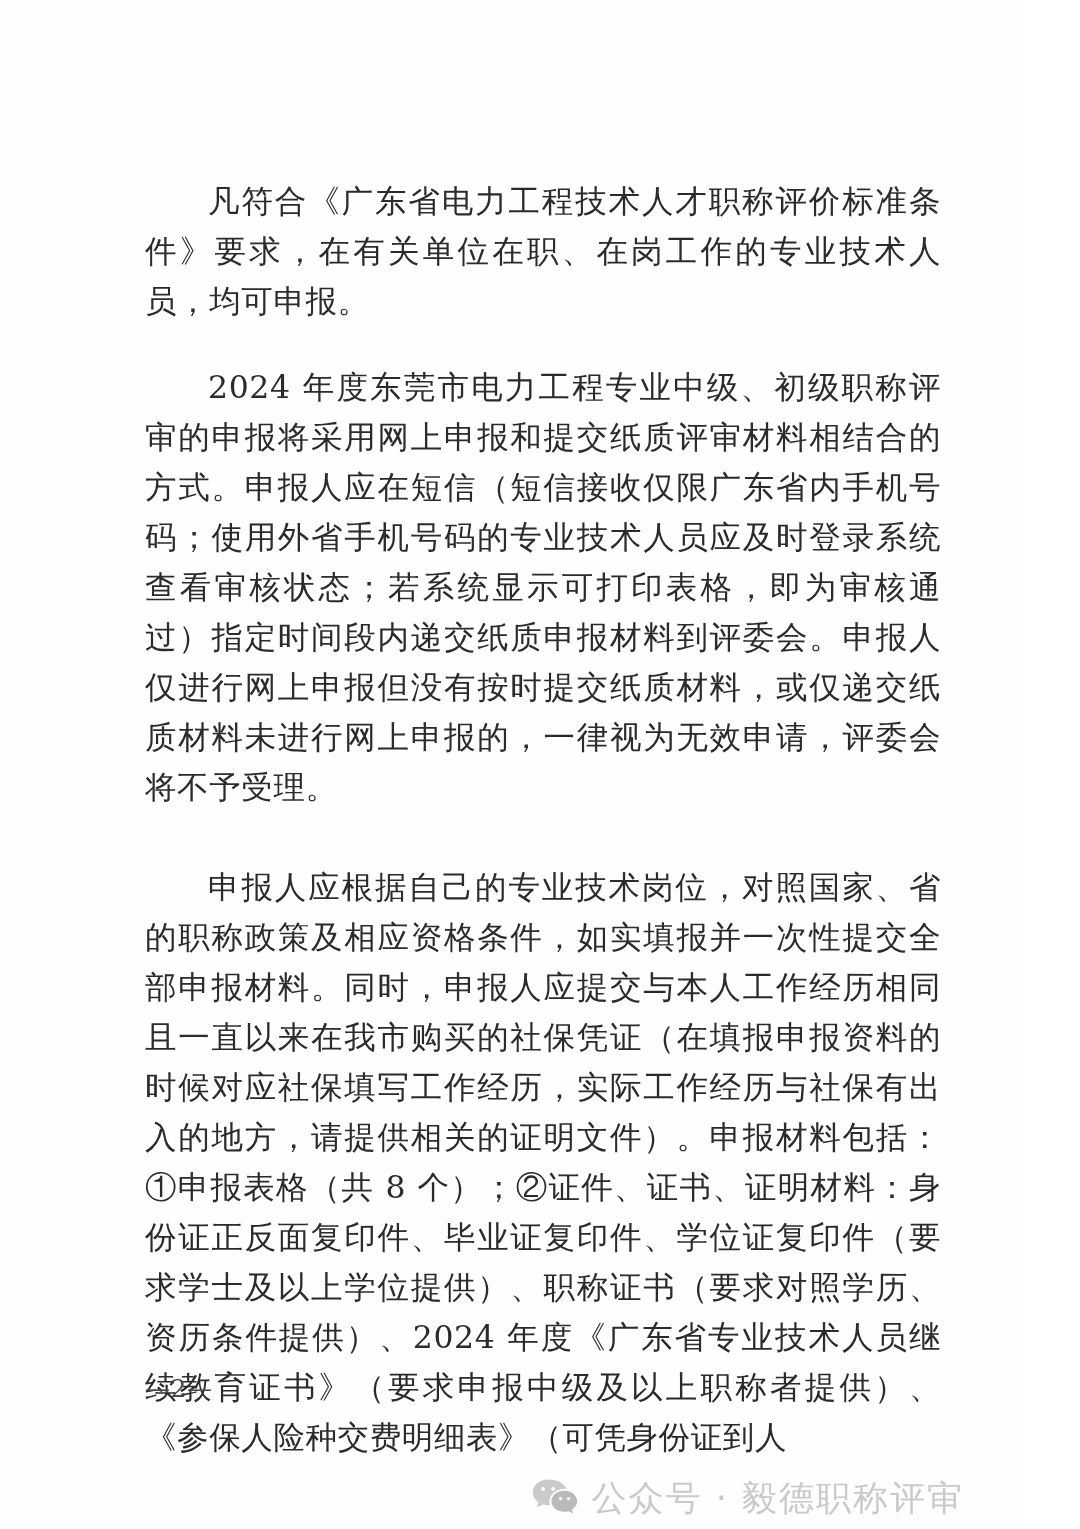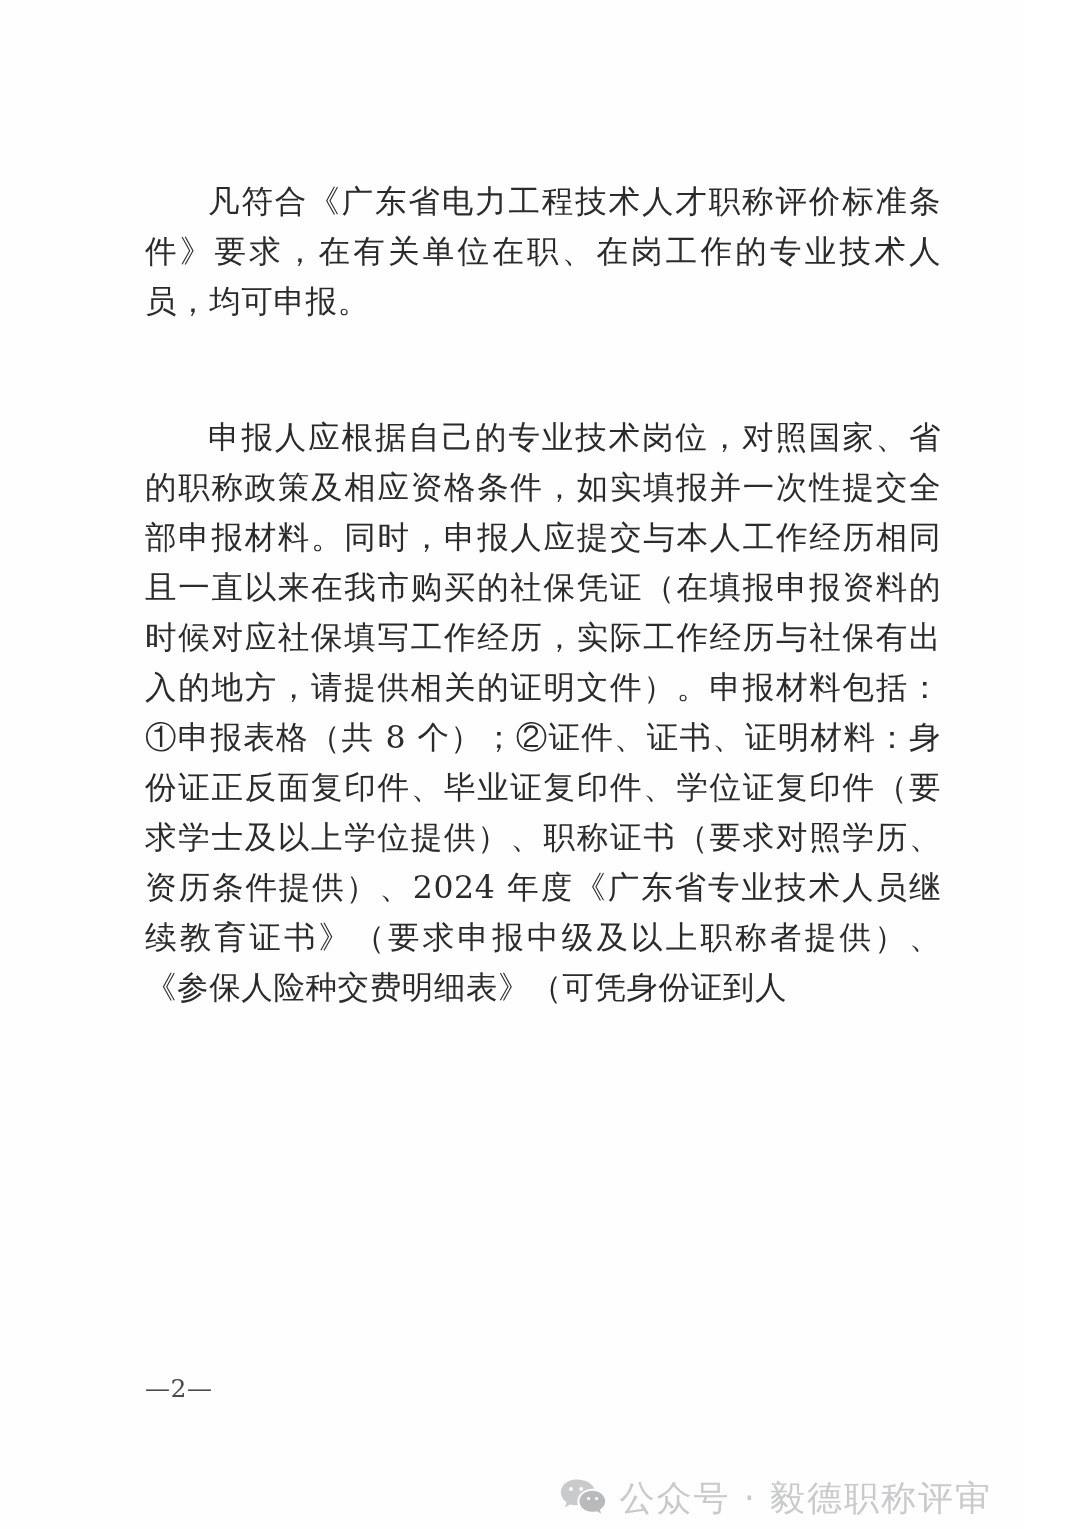--- a/index.html
+++ b/index.html
@@ -59,21 +59,21 @@
     top: 1374px;
     font-family: "DejaVu Serif", "Liberation Serif", serif;
     font-size: 25px;
     color: #4a4a4a;
     letter-spacing: 0.5px;
   }
 
   
   .watermark {
     position: absolute;
-    right: 32px;
+    right: 60px;
     top: 1478px;
     display: flex;
     align-items: center;
     gap: 14px;
     opacity: 1;
     user-select: none;
   }
   .wechat-icon {
     width: 46px;
     height: 40px;
@@ -94,20 +94,21 @@
 
 <div class="page">
 
   <div class="content">
 
     <p class="para">凡符合《广东省电力工程技术人才职称评价标准条件》要求，在有关单位在职、在岗工作的专业技术人员，均可申报。</p>
 
     <div class="gap-sm"></div>
 
 
+    <p class="para">2024 年度东莞市电力工程专业中级、初级职称评审的申报将采用网上申报和提交纸质评审材料相结合的方式。申报人应在短信（短信接收仅限广东省内手机号码；使用外省手机号码的专业技术人员应及时登录系统查看审核状态；若系统显示可打印表格，即为审核通过）指定时间段内递交纸质申报材料到评委会。申报人仅进行网上申报但没有按时提交纸质材料，或仅递交纸质材料未进行网上申报的，一律视为无效申请，评委会将不予受理。</p>
 
     <div class="gap-lg"></div>
 
     <p class="para">申报人应根据自己的专业技术岗位，对照国家、省的职称政策及相应资格条件，如实填报并一次性提交全部申报材料。同时，申报人应提交与本人工作经历相同且一直以来在我市购买的社保凭证（在填报申报资料的时候对应社保填写工作经历，实际工作经历与社保有出入的地方，请提供相关的证明文件）。申报材料包括：①申报表格（共 8 个）；②证件、证书、证明材料：身份证正反面复印件、毕业证复印件、学位证复印件（要求学士及以上学位提供）、职称证书（要求对照学历、资历条件提供）、2024 年度《广东省专业技术人员继续教育证书》（要求申报中级及以上职称者提供）、《参保人险种交费明细表》（可凭身份证到人</p>
 
   </div>
 
   <div class="page-number">—2—</div>
 
   <div class="watermark">

